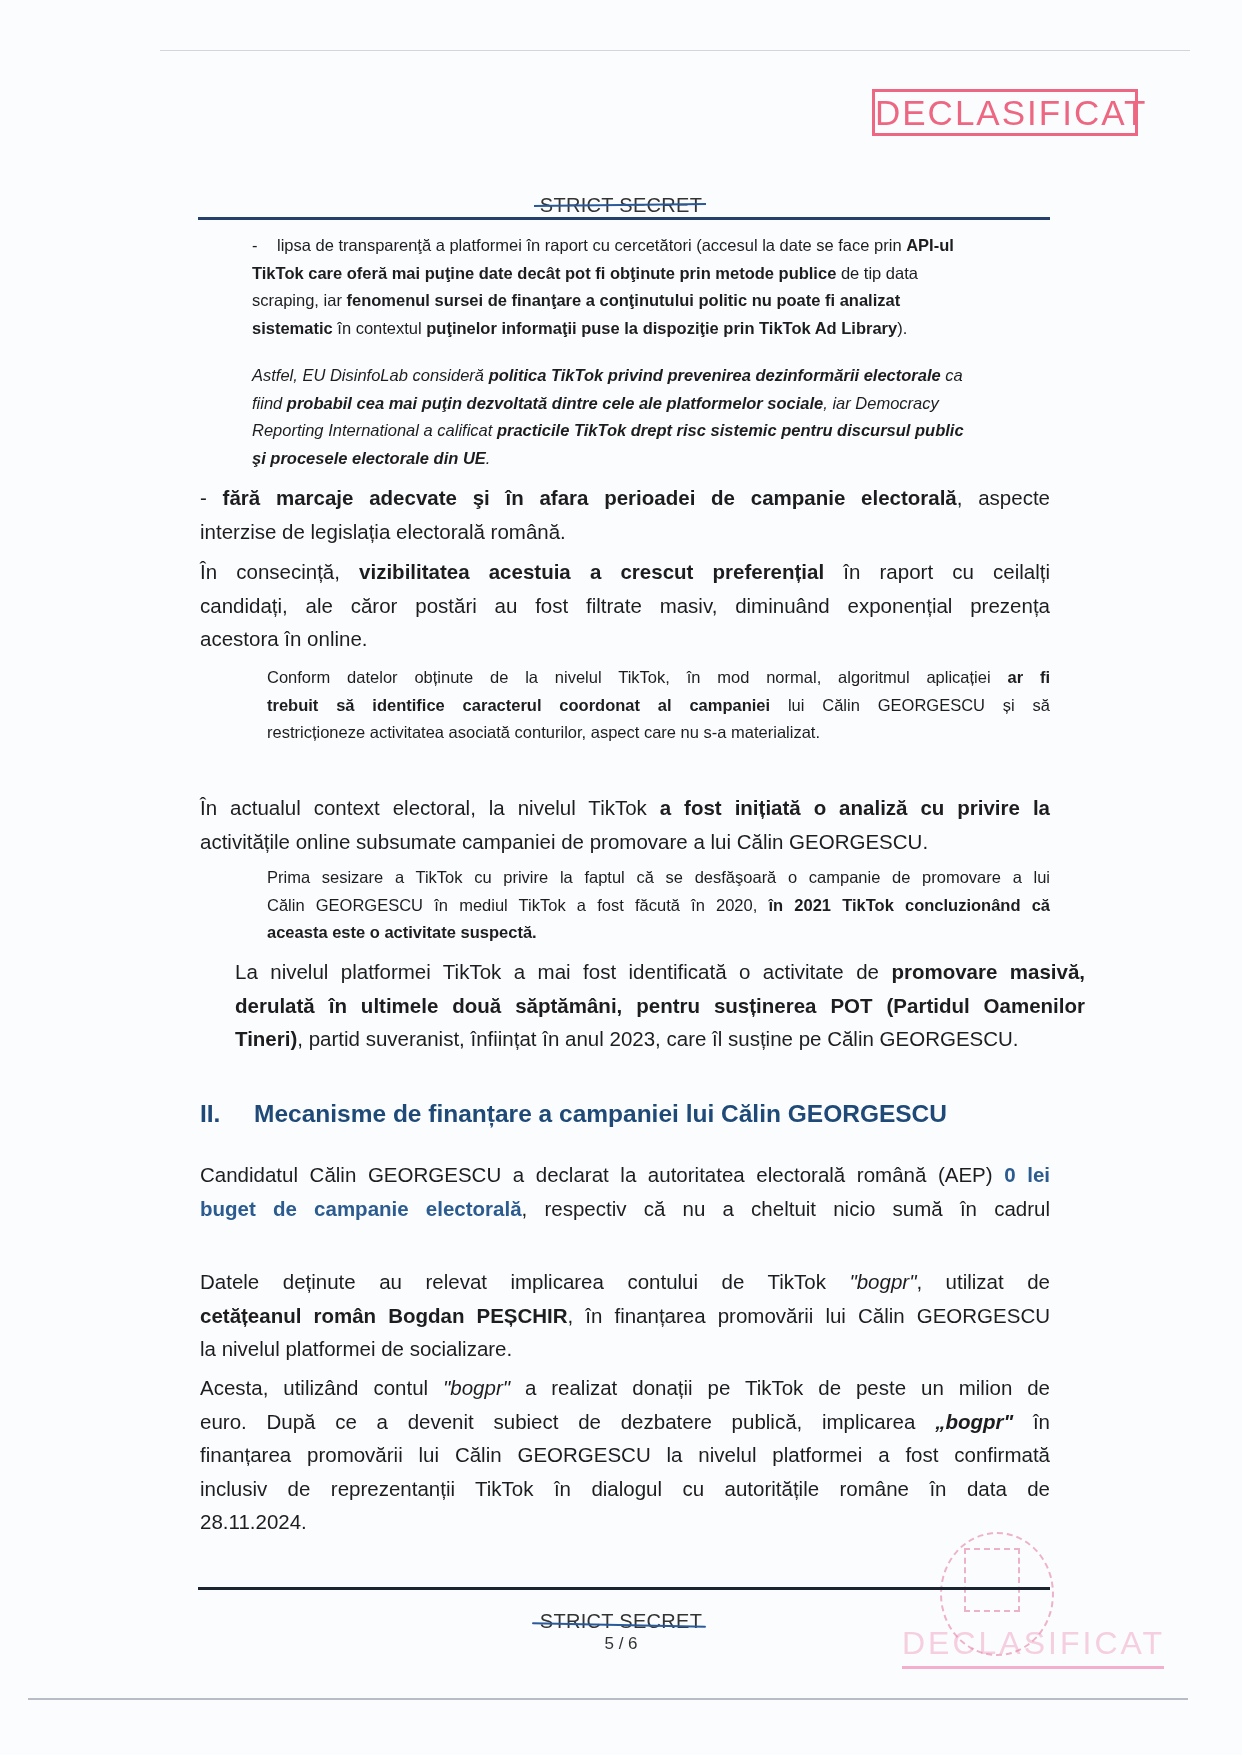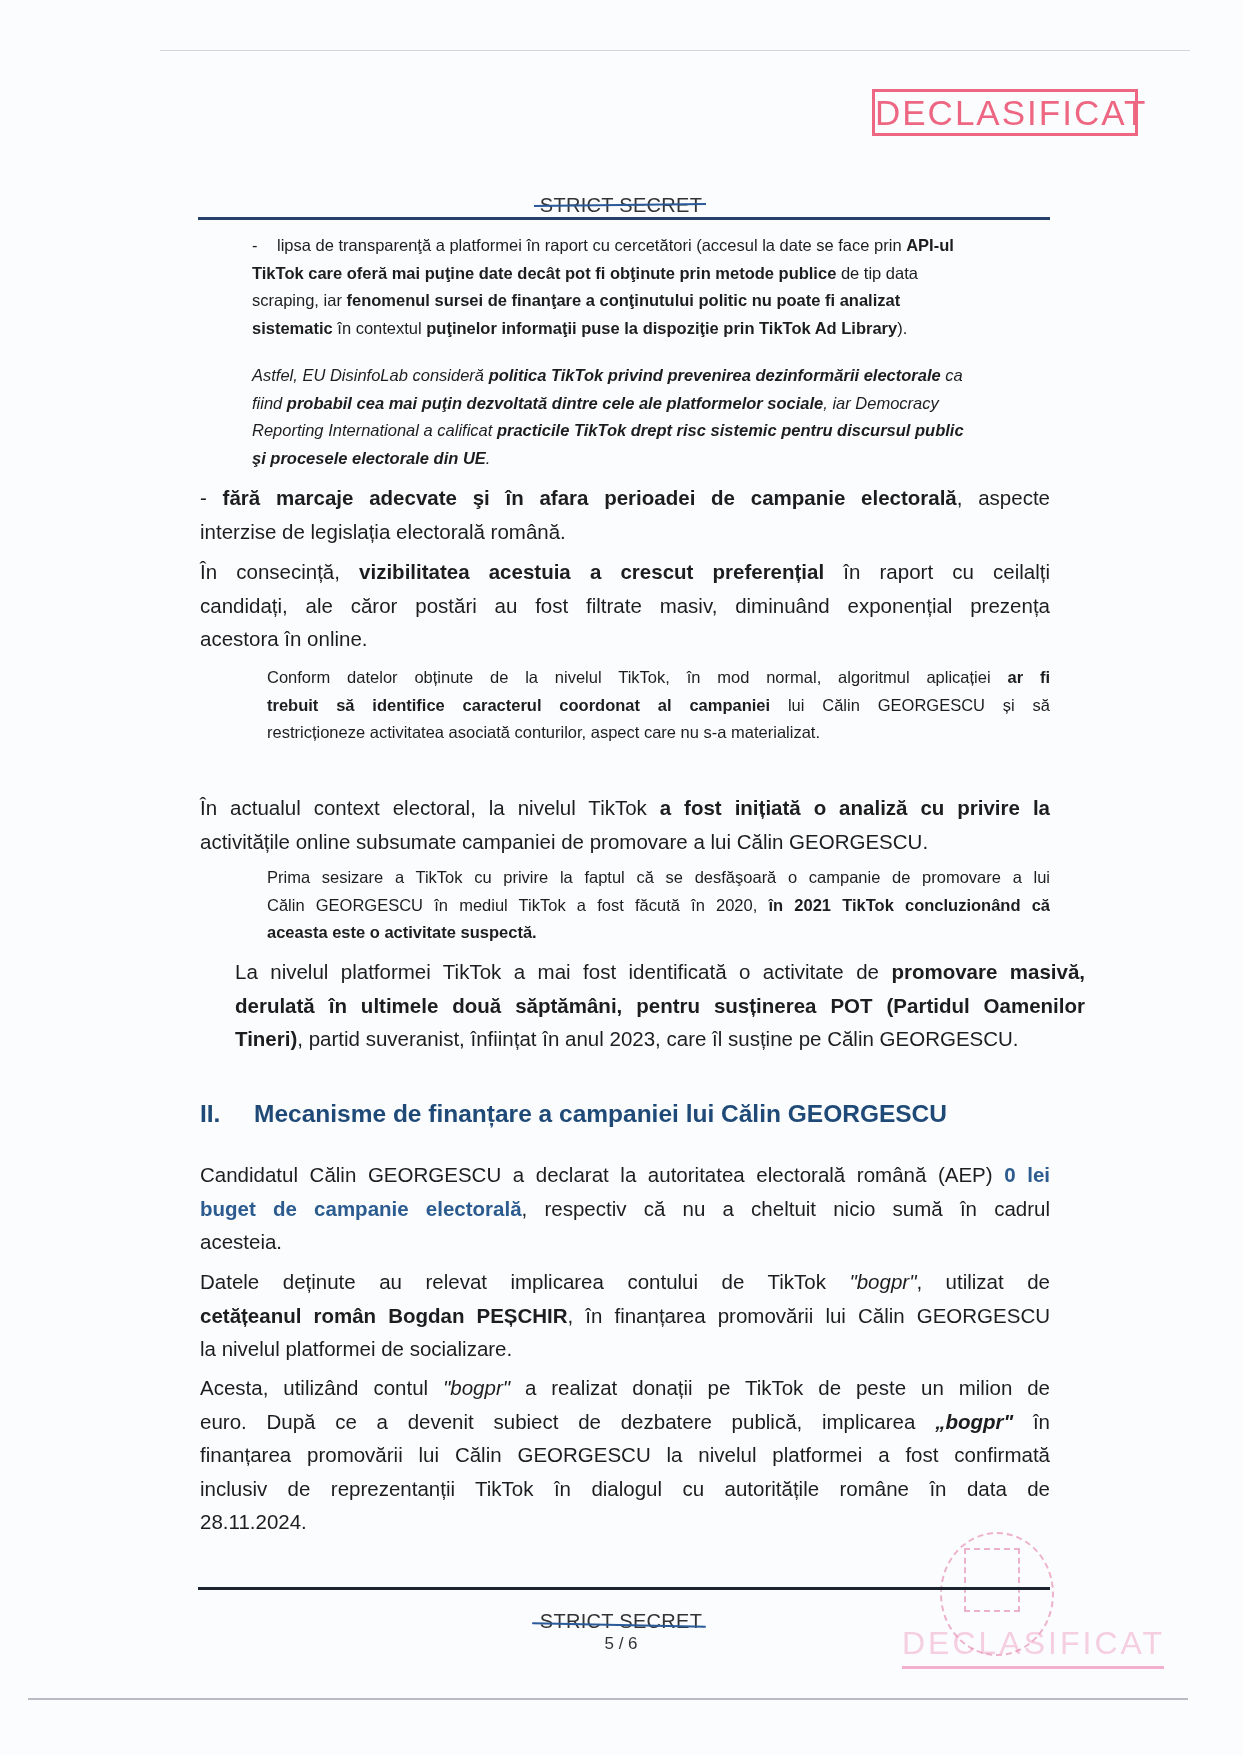--- a/index.html
+++ b/index.html
@@ -147,21 +147,20 @@
   </div>
 
   <div class="heading">
     <span class="num">II.</span><span>Mecanisme de finanțare a campaniei lui Călin GEORGESCU</span>
   </div>
 
   <div class="block fs-main" style="left:200px; top:1158px; width:850px;">
     <div>
         <div class="ln just" style="white-space: normal; height: auto;">Candidatul Călin GEORGESCU a declarat la autoritatea electorală română (AEP) <span style="font-weight: bold; color: rgb(43, 91, 143);">0 lei</span></div>
         <div class="ln just" style="white-space: normal; height: auto;"><span style="font-weight: bold; color: rgb(43, 91, 143);">buget de campanie electorală</span>, respectiv că nu a cheltuit nicio sumă în cadrul</div>
-        <div class="ln">acesteia.</div>
       </div>
   </div>
 
   <div class="block fs-main" style="left:200px; top:1265px; width:850px;">
     <div>
         <div class="ln just" style="white-space: normal; height: auto;">Datele deținute au relevat implicarea contului de TikTok <span style="font-style: italic;">"bogpr"</span>, utilizat de</div>
         <div class="ln just" style="white-space: normal; height: auto;"><span style="font-weight: bold;">cetățeanul român Bogdan PEȘCHIR</span>, în finanțarea promovării lui Călin GEORGESCU</div>
         <div class="ln">la nivelul platformei de socializare.</div>
       </div>
   </div>

